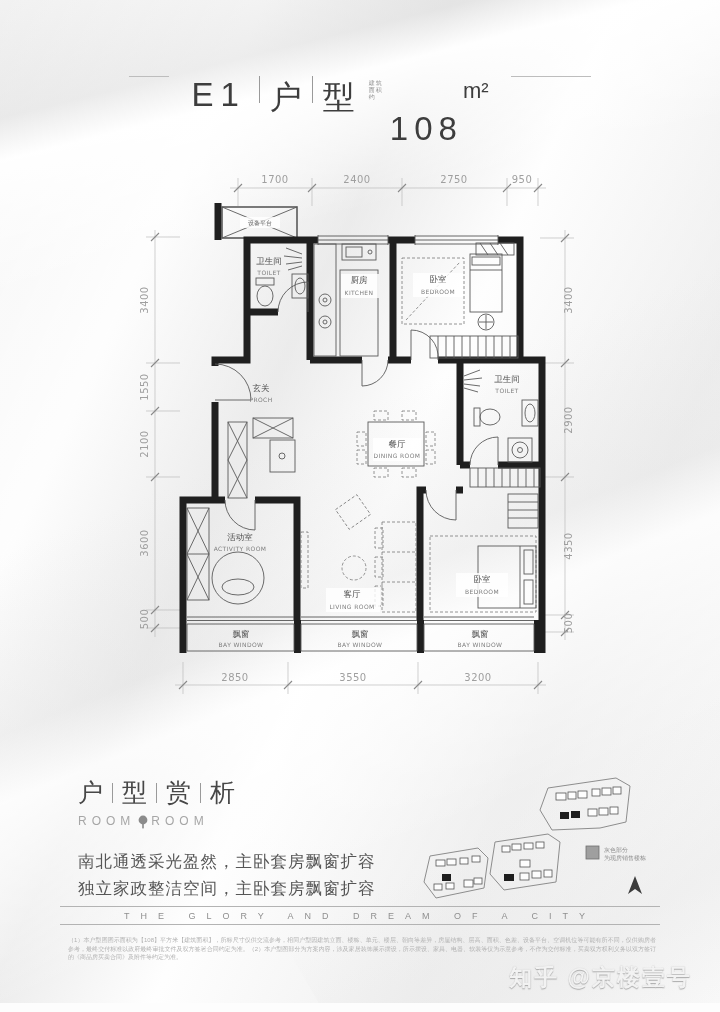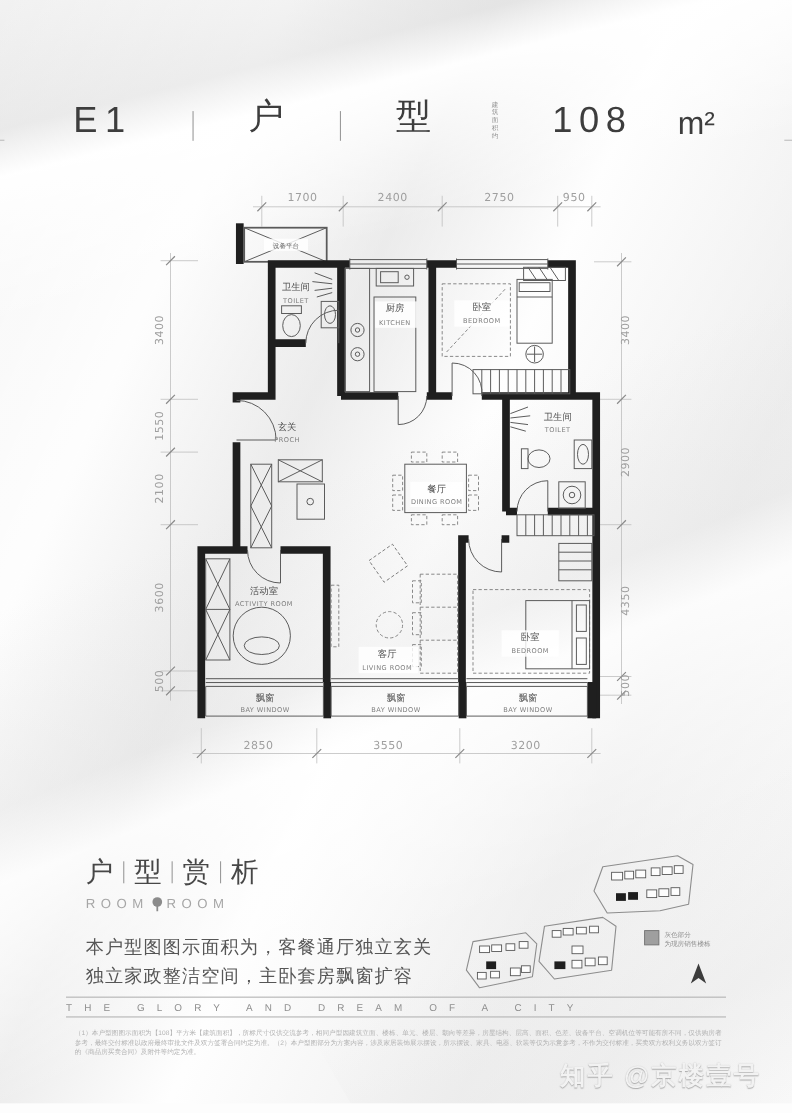--- a/index.html
+++ b/index.html
@@ -17,31 +17,31 @@
   .streak1{ top:-120px; left:-120px; width:1000px; height:320px; transform:rotate(-14deg);
     background:linear-gradient(to bottom, rgba(255,255,255,0), rgba(221,221,221,.5) 45%, rgba(255,255,255,.95) 58%, rgba(255,255,255,0)); }
   .streak2{ top:430px; left:-200px; width:1100px; height:420px; transform:rotate(-22deg);
     background:linear-gradient(to bottom, rgba(255,255,255,0), rgba(226,226,226,.35) 40%, rgba(255,255,255,.8) 55%, rgba(255,255,255,0)); }
   .streak3{ top:700px; left:300px; width:900px; height:300px; transform:rotate(-30deg);
     background:linear-gradient(to bottom, rgba(255,255,255,0), rgba(229,229,229,.4) 50%, rgba(255,255,255,0)); }
   .z{ position:absolute; z-index:2; }
 
   
   .title-row{ left:0; top:76px; width:720px; height:52px; display:flex;
-    align-items:flex-end; justify-content:center;gap:41px; }
+    align-items:flex-start; justify-content:center; }
   .deco-line{ height:1px; background:#bdbdbd; }
   .deco-left{ width:40px; margin-right:22px; }
   .deco-right{ width:80px; margin-left:22px; }
   .t-code{ font-size:33px; font-weight:400; color:#3d3d3d; letter-spacing:7px; margin-right:3px; }
   .t-bar{ width:1px; height:27px; background:#9a9a9a; margin:0 10px; }
   .t-char{ font-size:32px; font-weight:400; color:#3d3d3d; }
   .t-note{ display:flex; flex-direction:column; margin:4px 7px 0 14px;
     font-size:6px; line-height:7px; color:#8f8f8f; letter-spacing:1px; }
   .t-area{ font-size:33px; font-weight:400; color:#3d3d3d; letter-spacing:6px;margin-top:34px; }
-  .t-unit{ font-size:29px; color:#3d3d3d; position:relative; top:2px; }
+  .t-unit{ font-size:22px; color:#3d3d3d; position:relative; top:2px; }
 
   
   .plan-svg{ left:130px; top:150px; width:460px; height:560px; }
   svg text{ font-family:"DejaVu Sans","Liberation Sans",sans-serif; text-anchor:middle; }
   .dim{ font-size:10px; fill:#9f9f9f; letter-spacing:.5px; }
   .cn{ font-size:8.5px; fill:#4e4e4e; }
   .en{ font-size:6px; fill:#7e7e7e; letter-spacing:.4px; }
   .tiny{ font-size:6px; fill:#666; }
   .dimline{ stroke:#bcbcbc; stroke-width:.7; fill:none; }
   .tick{ stroke:#8a8a8a; stroke-width:1.1; fill:none; }
@@ -68,21 +68,21 @@
   .site-svg{ left:420px; top:770px; width:240px; height:140px; }
   .parcel{ stroke:#8d8d8d; stroke-width:1; fill:none; stroke-linejoin:round; }
   .bld{ stroke:#555; stroke-width:.8; fill:#fdfdfd; }
   .bldf{ fill:#1e1e1e; stroke:none; }
   .legend-sq{ fill:#9f9f9f; stroke:#6f6f6f; stroke-width:.8; }
   .legend-t{ font-size:6px; fill:#8f8f8f; text-anchor:start; }
   .north{ fill:#3c3c3c; }
 
   
   .banner{ left:60px; top:906px; width:600px; border-top:1px solid #b3b3b3;
-    border-bottom:1px solid #b3b3b3; padding:4px 0 3px; 
+    border-bottom:1px solid #b3b3b3; padding:4px 0 3px; text-align:center;
     font-size:9px; color:#8f8f8f; letter-spacing:11px; white-space:nowrap; }
   .disclaimer{ left:68px; top:936px; width:588px; font-size:6px; line-height:8.5px;
     color:#b2b2b2; text-align:justify; }
   .watermark{ right:28px; top:962px; font-size:23px; font-weight:600; letter-spacing:2px;
     color:#f2f2f2; text-shadow:0 1px 1px rgba(150,150,150,.75), 0 0 1px rgba(150,150,150,.4); }
   .bottom-strip{ left:0; bottom:0; width:720px; height:9px; background:#fdfdfd; }
 </style>
 </head>
 <body>
 
@@ -328,21 +328,21 @@
     </div>
     <div class="a-sub">
       <span>ROOM</span>
       <svg class="tree" width="12" height="14" viewBox="0 0 12 14">
         <circle cx="6" cy="5" r="4.4" fill="#8b8b8b"></circle>
         <rect x="5.2" y="8" width="1.6" height="5.4" fill="#8b8b8b"></rect>
       </svg>
       <span>ROOM</span>
     </div>
     <div class="a-body">
-      <div>本户型图图示面积为，客餐通厅独立玄关</div>
+      <div>南北通透采光盈然，主卧套房飘窗扩容</div>
       <div>独立家政整洁空间，主卧套房飘窗扩容</div>
     </div>
   </section>
 
   <svg class="z site-svg" viewBox="0 0 240 140">
     <g>
       <polygon class="parcel" points="128,18 196,8 210,16 206,52 180,58 132,60 120,40"></polygon>
       <rect class="bld" x="136" y="23" width="10" height="7"></rect>
         <rect class="bld" x="148" y="22" width="8" height="7"></rect>
       <rect class="bld" x="158" y="21" width="9" height="7"></rect>

